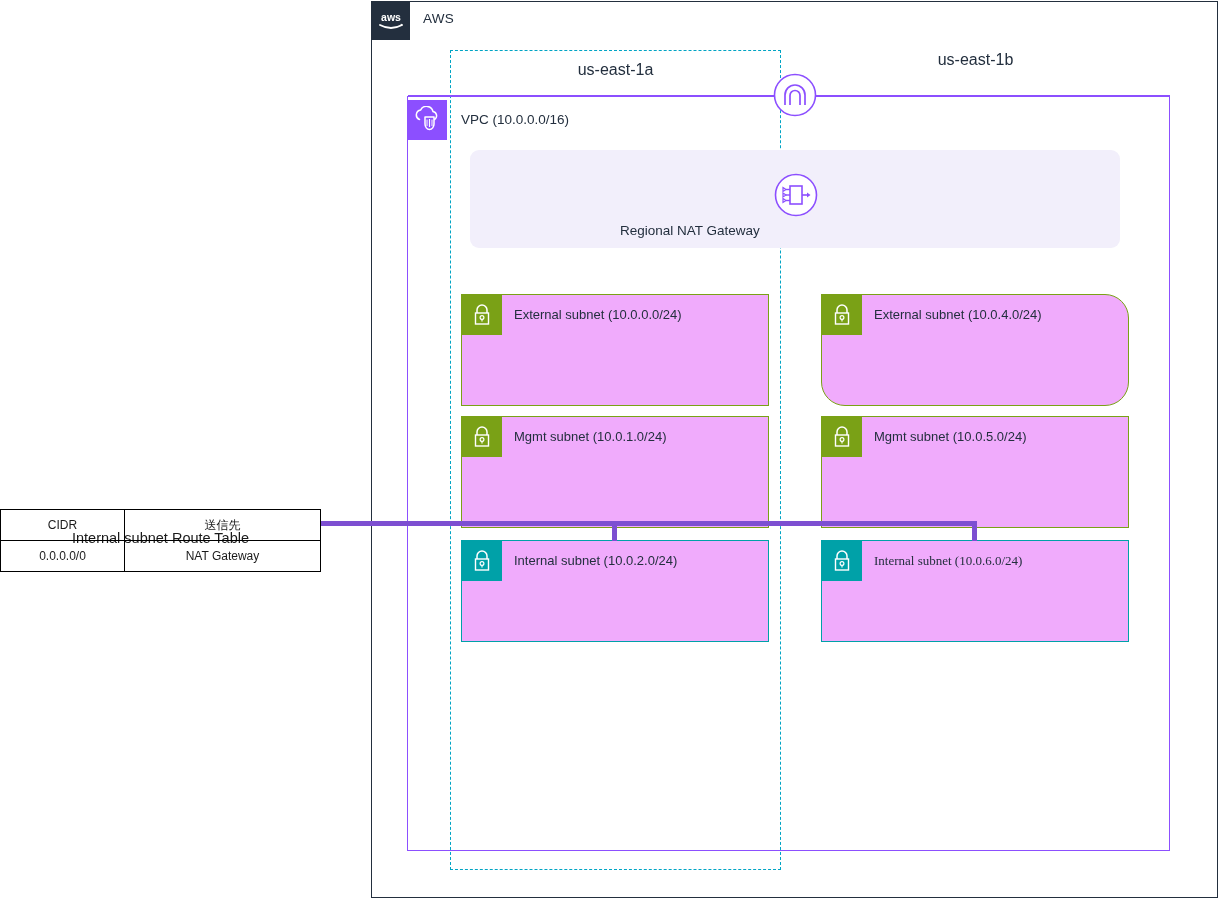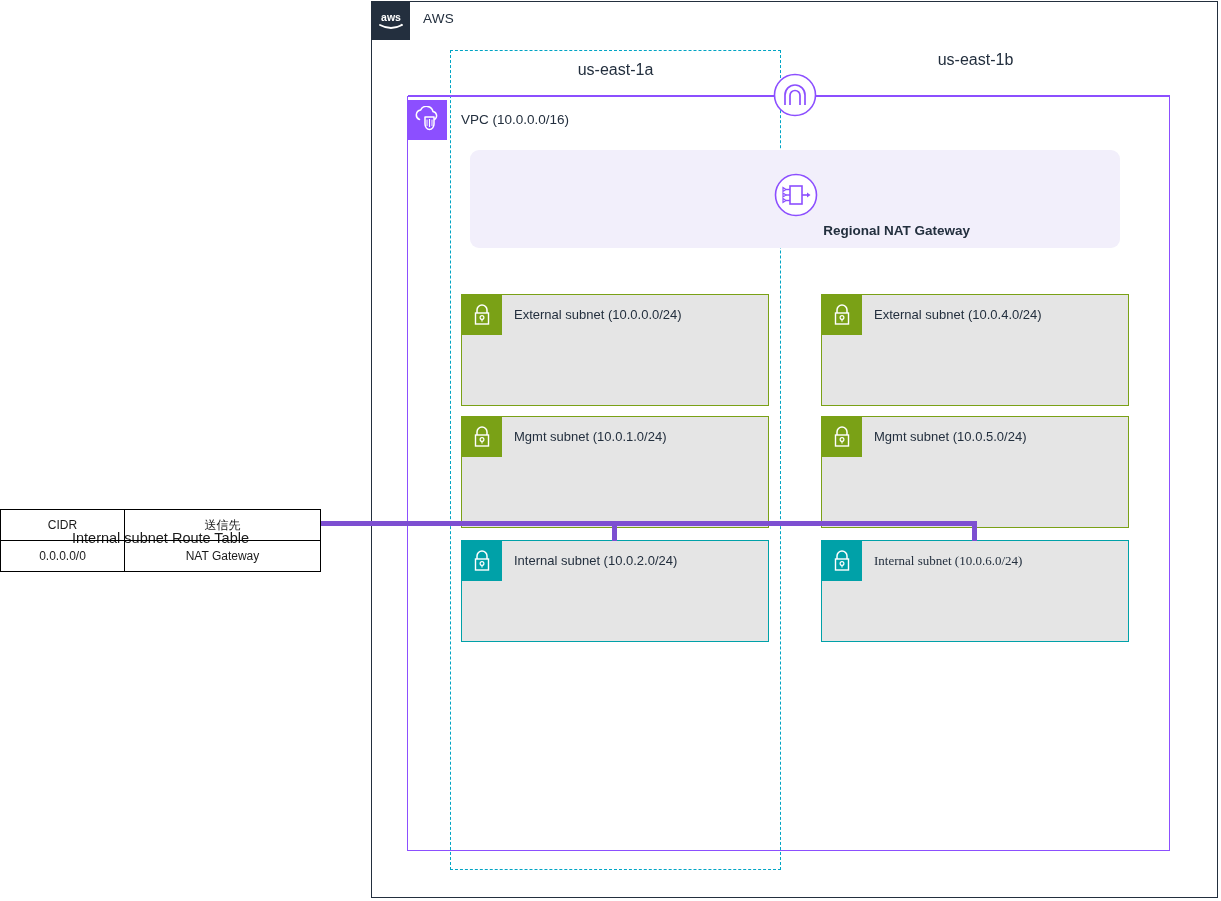--- a/index.html
+++ b/index.html
@@ -86,41 +86,40 @@
     background: #f2effb;
     border-radius: 9px;
   }
   #nat-icon {
     left: 774px; top: 173px;
     width: 44px; height: 44px;
   }
   #nat-label {
     left: 620px; top: 223px;
     width: 350px;
-    text-align: right;
+    text-align: left;
     font-size: 13.5px;
     color: #232f3e;
-    font-weight: bold;
   }
 
   
   #igw-line {
     left: 408px; top: 95px;
     width: 762px; height: 1.6px;
     background: #8c4fff;
   }
   #igw-icon {
     left: 773px; top: 73px;
     width: 44px; height: 44px;
   }
 
   
   .subnet {
     box-sizing: border-box;
-    background: #e5e5e5;
+    background: #f0abfc;
   }
   .subnet-green { border: 1.4px solid #7aa116; }
   .subnet-teal  { border: 1.4px solid #00a1a8; padding-left: 48px; }
   .subnet-badge {
     position: absolute;
     left: -1px; top: -1px;
     width: 41px; height: 41px;
     display: flex;
     align-items: center;
     justify-content: center;
@@ -279,21 +278,21 @@
         <path d="M6 10 V7 a5 5 0 0 1 10 0 V10" stroke="#ffffff" stroke-width="1.5" fill="none"></path>
         <rect x="4.5" y="10" width="13" height="11" stroke="#ffffff" stroke-width="1.4" fill="none"></rect>
         <circle cx="11" cy="14.5" r="1.9" stroke="#ffffff" stroke-width="1.2" fill="none"></circle>
         <line x1="11" y1="16" x2="11" y2="18.6" stroke="#ffffff" stroke-width="1.2"></line>
       </svg>
     </span>
     <span class="subnet-title">Internal subnet (10.0.2.0/24)</span>
   </div>
 
 
-  <div class="abs subnet subnet-green" style="left:821px; top:294px; width:308px; height:112px;">
+  <div class="abs subnet subnet-green" style="left:821px; top:294px; width:308px; height:112px;border-radius:24px;">
     <span class="subnet-badge badge-green">
       <svg width="22" height="24" viewBox="0 0 22 24" aria-hidden="true">
         <path d="M6 10 V7 a5 5 0 0 1 10 0 V10" stroke="#ffffff" stroke-width="1.5" fill="none"></path>
         <rect x="4.5" y="10" width="13" height="11" stroke="#ffffff" stroke-width="1.4" fill="none"></rect>
         <circle cx="11" cy="14.5" r="1.9" stroke="#ffffff" stroke-width="1.2" fill="none"></circle>
         <line x1="11" y1="16" x2="11" y2="18.6" stroke="#ffffff" stroke-width="1.2"></line>
       </svg>
     </span>
     <span class="subnet-title">External subnet (10.0.4.0/24)</span>
   </div>

